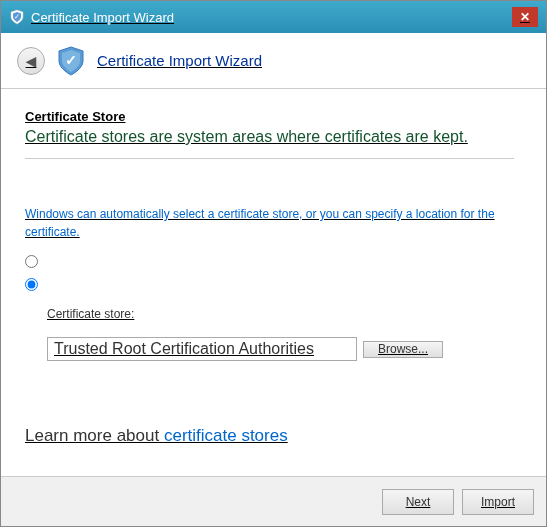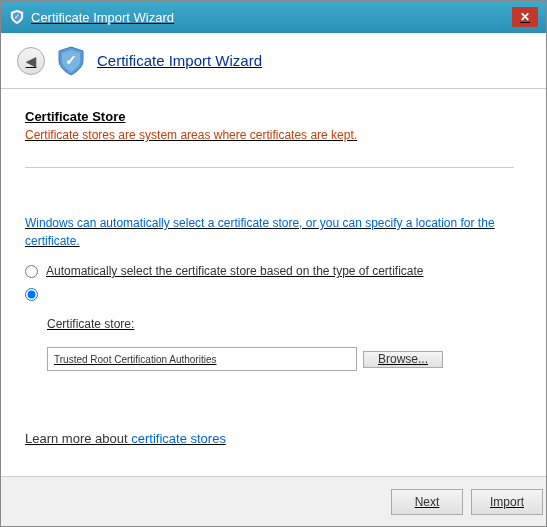--- a/index.html
+++ b/index.html
@@ -109,23 +109,23 @@
     }
 
     .section-title {
       font-size: 13px;
       font-weight: bold;
       color: #000;
       margin-bottom: 4px;
     }
 
     .section-desc {
-      font-size: 12px;
-      color: #c2410c;
-      margin-bottom: 25px;
+      font-size: 16px;
+      color: #14532d;
+      margin-bottom: 12px;
     }
 
     .divider {
       height: 1px;
       background: #ccc;
       margin-bottom: 14px;
     }
 
     .info-text {
       font-size: 12px;
@@ -171,58 +171,58 @@
       display: flex;
       align-items: center;
       gap: 6px;
     }
 
     .cert-store-input {
       flex: 1;
       height: 24px;
       border: 1px solid #aaa;
       padding: 0 6px;
-      font-size: 10px;
+      font-size: 16px;
       color: #333;
       background: #fff;
       max-width: 310px;
     }
 
     .browse-btn {
       height: 17px;
       padding: 0 14px;
       border: 1px solid #aaa;
       background: linear-gradient(to bottom, #f5f5f5, #e0e0e0);
       font-size: 12px;
       color: #333;
       cursor: pointer;
     }
 
     .spacer { flex: 1; }
 
     .footer-link {
-      font-size: 13px;
+      font-size: 17px;
       color: #333;
       margin-bottom: 14px;
     }
 
     .footer-link a {
       color: #0066cc;
       text-decoration: none;
       cursor: pointer;
     }
 
     .wizard-footer {
       height: 50px;
       background: #f0f0f0;
       border-top: 1px solid #ccc;
       display: flex;
       align-items: center;
       justify-content: flex-end;
-      padding: 0 3px;
+      padding: 0 12px;
       gap: 8px;
       flex-shrink: 0;
     }
 
     .footer-btn {
       height: 26px;
       min-width: 72px;
       padding: 0 16px;
       border: 1px solid #aaa;
       background: linear-gradient(to bottom, #f5f5f5, #e0e0e0);
@@ -271,21 +271,20 @@
   <div class="wizard-content">
     <div class="section-title">Certificate Store</div>
     <div class="section-desc">Certificate stores are system areas where certificates are kept.</div>
     <div class="divider"></div>
 
     <div class="info-text">Windows can automatically select a certificate store, or you can specify a location for the certificate.</div>
 
     <div class="radio-group">
       <label class="radio-label">
         <input type="radio" name="cert-store" style="">
-        <span>Automatically select the certificate store based on the type of certificate</span>
       </label>
       <label class="radio-label">
         <input type="radio" name="cert-store" checked="" style="">
       </label>
     </div>
 
     <div class="cert-store-section">
       <div class="cert-store-label">Certificate store:</div>
       <div class="cert-store-row">
         <input type="text" class="cert-store-input" readonly="" value="Trusted Root Certification Authorities" style="">

